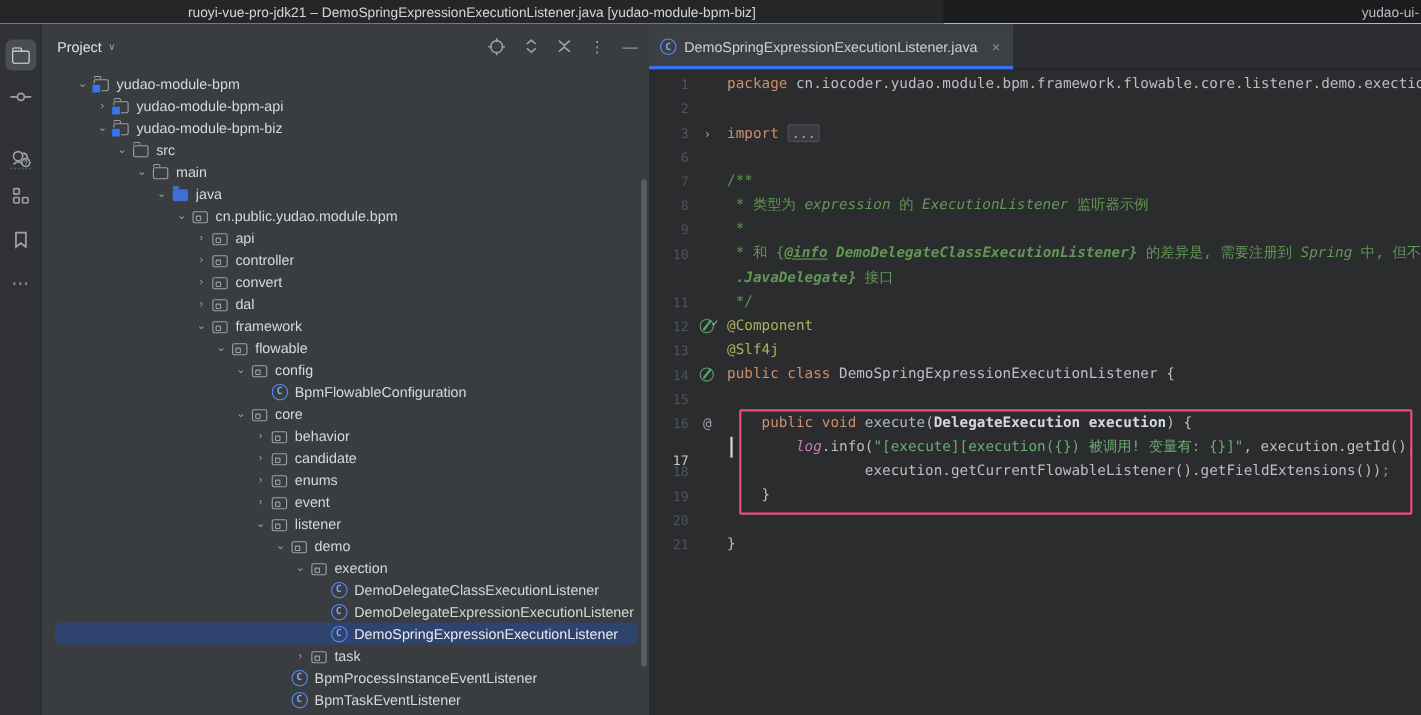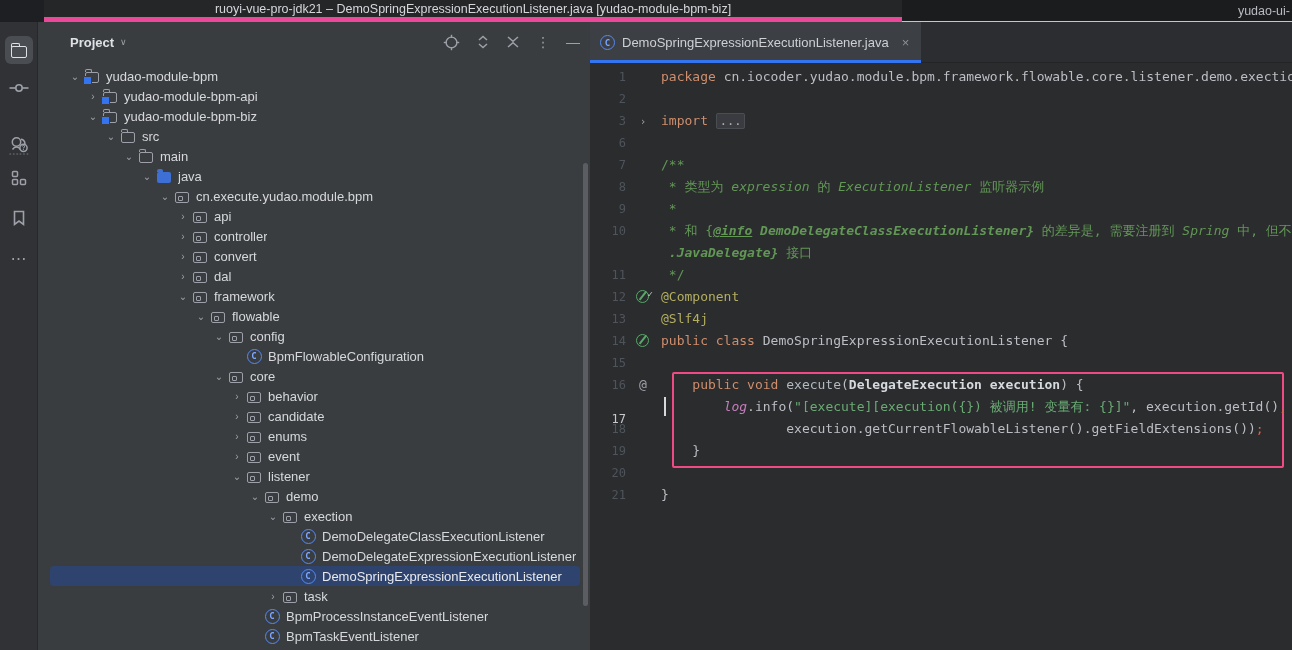--- a/index.html
+++ b/index.html
@@ -3,21 +3,21 @@
 <meta charset="utf-8">
 <style>
   * { margin:0; padding:0; box-sizing:border-box; }
   html,body { width:1292px; height:650px; overflow:hidden; background:#1e1f22;
     font-family:"Liberation Sans", sans-serif; }
   .app { position:relative; width:1292px; height:650px; }
 
   
   .topbar { position:absolute; top:0; left:0; width:1292px; height:22px; display:flex; }
   .topbar-left { width:858px; height:22px; background:#242628; display:flex; align-items:center;
-    justify-content:center; color:#d5d7da; font-size:12.5px; border-bottom:5px solid #ec4899;margin-left:44px; }
+    justify-content:center; color:#d5d7da; font-size:12.5px; border-bottom:1px solid #ec4899; }
   .topbar-right { flex:1; height:22px; background:#1a1c1e; display:flex; align-items:center;
     justify-content:flex-end; color:#b9bcc1; font-size:12.5px; padding-right:2px;
     border-bottom:1px solid #fdba74; overflow:hidden; white-space:nowrap; }
 
   
   .activity { position:absolute; top:22px; left:0; width:38px; height:628px; background:#303236;
     border-right:1px solid #26282b; }
   .act-item { position:absolute; left:5px; width:28px; height:28px; border-radius:6px;
     display:flex; align-items:center; justify-content:center; color:#9da0a8; }
   .act-item.active { background:#4a4d52; color:#dfe1e5; }
@@ -29,21 +29,21 @@
   .ic-folder { position:relative; width:16px; height:12px; border:1.5px solid currentColor;
     border-radius:2px; margin-top:3px; }
   .ic-folder::before { content:""; position:absolute; top:-4px; left:-1px; width:7px; height:3px;
     border:1.5px solid currentColor; border-bottom:none; border-radius:2px 2px 0 0; }
 
   
   .project { position:absolute; top:22px; left:38px; width:552px; height:628px; background:#3a3d40;
     overflow:hidden; }
   .proj-header { position:absolute; top:0; left:0; width:100%; height:40px; display:flex;
     align-items:center; padding-left:14px; color:#dfe1e5; font-size:13px; }
-  .proj-title { font-weight:700;margin-left:18px; }
+  .proj-title { font-weight:400; }
   .proj-caret { color:#9da0a8; font-size:9px; margin-left:6px; }
   .proj-actions { position:absolute; right:10px; top:0; height:40px; display:flex;
     align-items:center; gap:16px; color:#9da0a8; }
   .proj-actions svg { display:block; }
   .pa-txt { font-size:14px; color:#9da0a8; }
 
   .tree { position:absolute; top:44px; left:0; width:100%; height:584px; overflow:hidden; }
   .trow { position:relative; height:20px; display:flex; align-items:center; white-space:nowrap;
     color:#d6d8dc; font-size:13px; }
   .trow.selected { background:#2e436e; border-radius:4px; margin:0 10px 0 12px; }
@@ -242,21 +242,21 @@
           <span class="ticon">
             <span class="ti-java"></span>
           </span>
           <span class="tlabel">java</span>
         </div>
         <div class="trow" style="padding-left: 118px;">
           <span class="chev">⌄</span>
           <span class="ticon">
             <span class="ti-package"></span>
           </span>
-          <span class="tlabel">cn.execute.yudao.module.bpm</span>
+          <span class="tlabel">cn.public.yudao.module.bpm</span>
         </div>
         <div class="trow" style="padding-left: 136px;">
           <span class="chev">›</span>
           <span class="ticon">
             <span class="ti-package"></span>
           </span>
           <span class="tlabel">api</span>
         </div>
         <div class="trow" style="padding-left: 136px;">
           <span class="chev">›</span>

